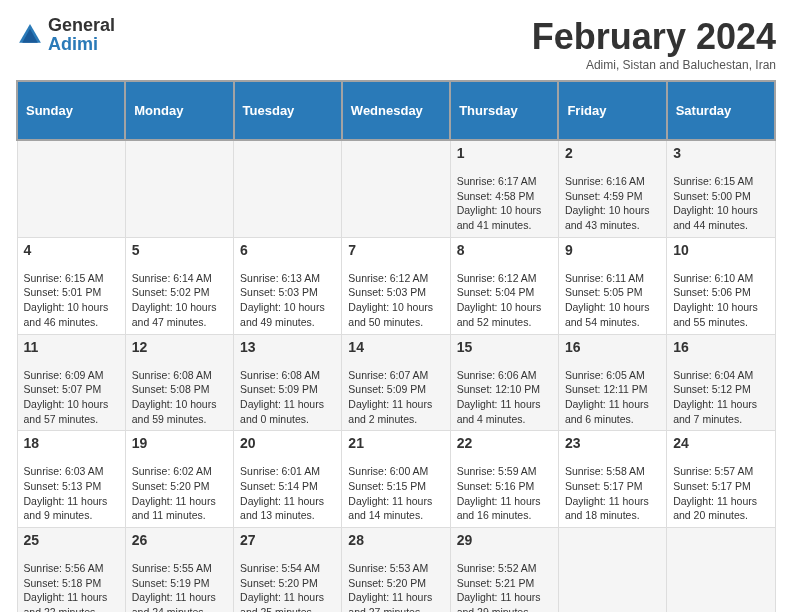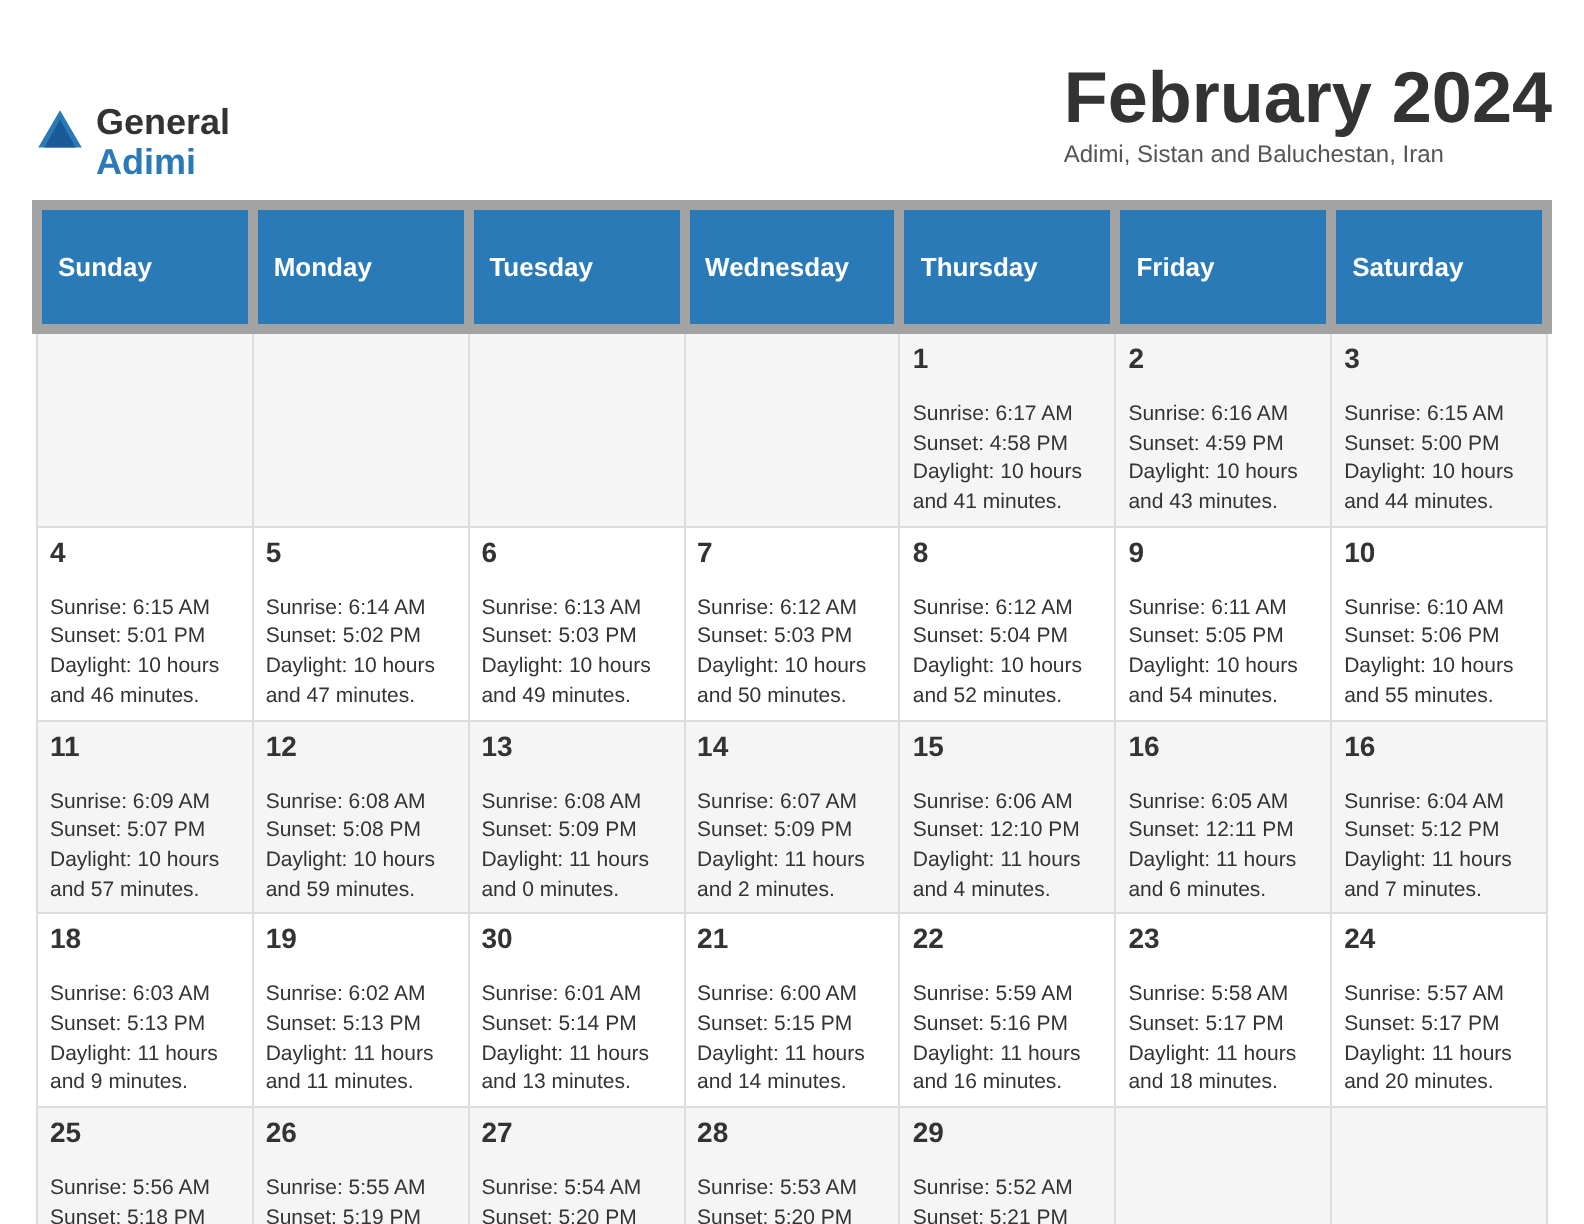--- a/index.html
+++ b/index.html
@@ -11,42 +11,41 @@
       padding: 16px;
     }
     .header-area {
       display: flex;
       justify-content: space-between;
       align-items: flex-start;
       margin-bottom: 8px;
     }
     .logo {
       display: flex;
-      align-items: flex-start;
+      align-items: center;
       gap: 4px;
-      margin-top: 36px;
     }
     .logo-text-general {
       font-size: 18px;
       font-weight: bold;
       color: #333;
       line-height: 1;
     }
     .logo-text-blue {
       font-size: 18px;
       font-weight: bold;
       color: #2a7ab8;
       line-height: 1;
     }
     .logo-icon {
       width: 28px;
       height: 28px;
     }
     .title-area {
-      margin-top: 12px;
+      text-align: right;
     }
     .month-title {
       font-size: 36px;
       font-weight: bold;
       color: #333;
     }
     .location-title {
       font-size: 12px;
       color: #555;
     }
@@ -54,21 +53,21 @@
       width: 100%;
       border-collapse: collapse;
       table-layout: fixed;
     }
     .calendar th {
       background-color: #2a7ab8;
       color: #fff;
       text-align: left;
       padding: 21px 8px;
       font-size: 13px;
-      border: 5px solid #a3a3a3;
+      border: 2px solid #a3a3a3;
     }
     .calendar td {
       border: 1px solid #ddd;
       vertical-align: top;
       padding: 4px 6px;
       height: 90px;
       width: 113px;
     }
     .day-num {
       font-size: 14px;
@@ -263,26 +262,26 @@
         <td>
           <span class="day-num">18</span>
           <div class="day-detail">Sunrise: 6:03 AM
 Sunset: 5:13 PM
 Daylight: 11 hours
 and 9 minutes.</div>
         </td>
         <td>
           <span class="day-num">19</span>
           <div class="day-detail">Sunrise: 6:02 AM
-Sunset: 5:13 PM
+Sunset: 5:20 PM
 Daylight: 11 hours
 and 11 minutes.</div>
         </td>
         <td>
-          <span class="day-num">30</span>
+          <span class="day-num">20</span>
           <div class="day-detail">Sunrise: 6:01 AM
 Sunset: 5:14 PM
 Daylight: 11 hours
 and 13 minutes.</div>
         </td>
         <td>
           <span class="day-num">21</span>
           <div class="day-detail">Sunrise: 6:00 AM
 Sunset: 5:15 PM
 Daylight: 11 hours

